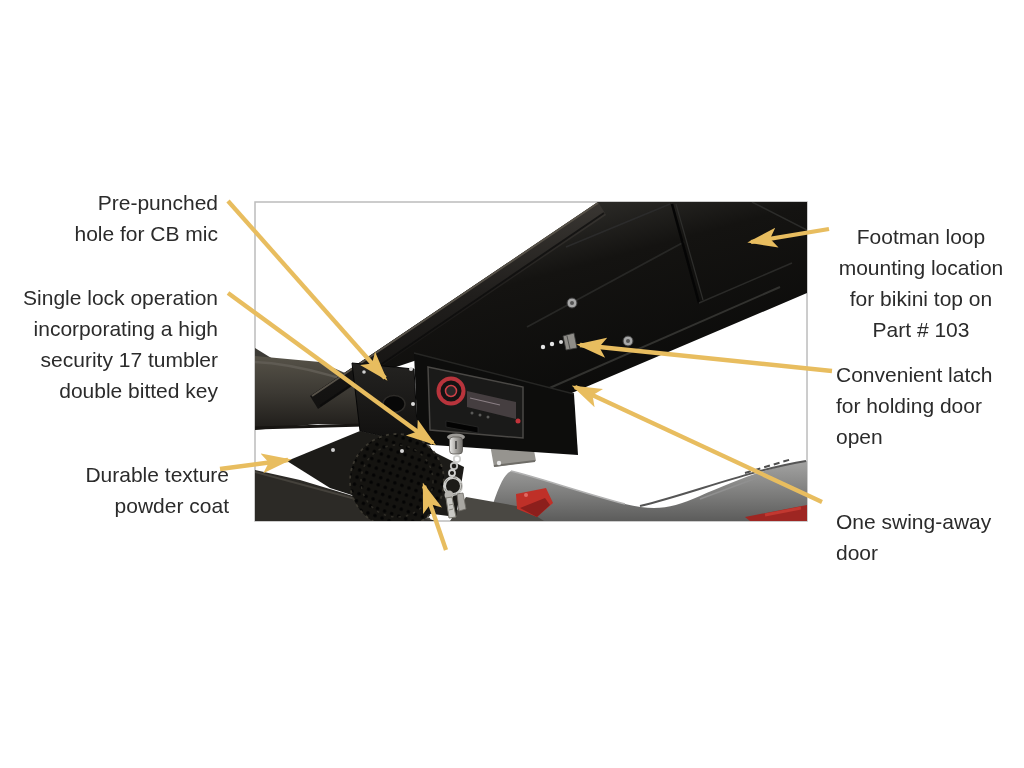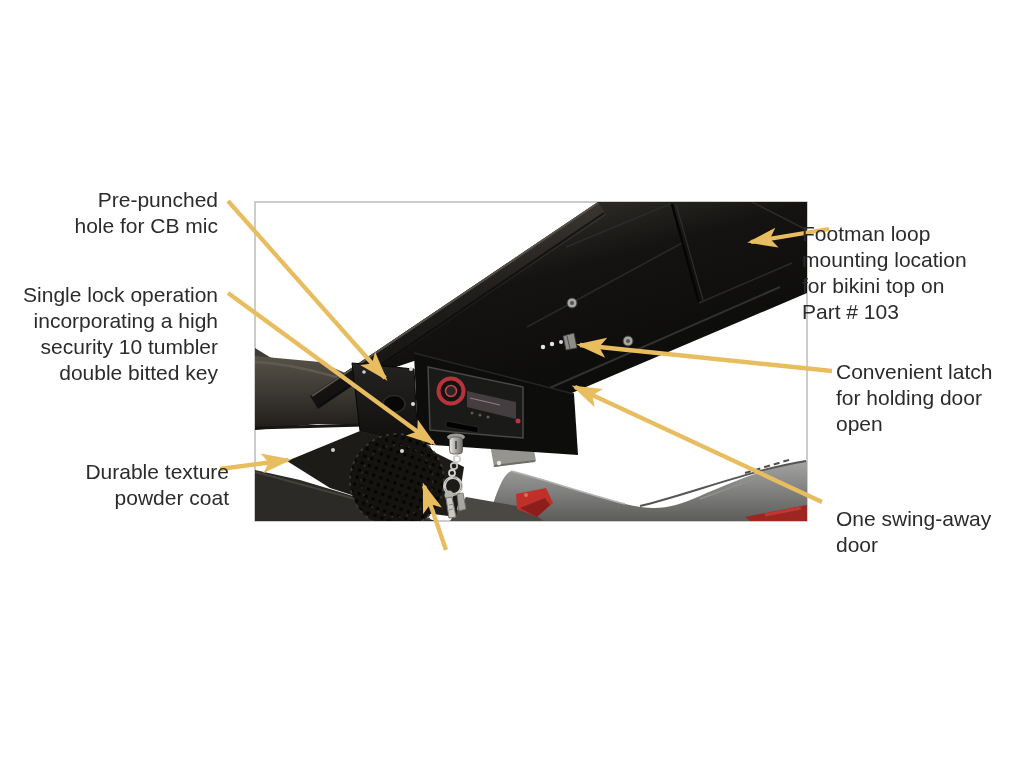--- a/index.html
+++ b/index.html
@@ -7,29 +7,29 @@
   .stage{
     position:relative;width:1024px;height:768px;background:var(--page-bg,#fff);
     font-family:"Liberation Sans",sans-serif;overflow:hidden;
   }
   .gfx{position:absolute;left:0;top:0;width:1024px;height:768px;}
   .photo-frame{fill:#ffffff;stroke:var(--photo-border,#bcbcbc);stroke-width:1.5;}
   .arrow{stroke:var(--arrow-color,#e8bd5f);stroke-width:4.3;fill:none;stroke-linecap:butt;}
   .arrowhead{fill:var(--arrow-color,#e8bd5f);}
   .callout{
     position:absolute;color:var(--text-color,#2b2b2b);
-    font-size:21px;line-height:26px;white-space:pre-line;
+    font-size:21px;line-height:31px;white-space:pre-line;
   }
   .align-right{text-align:right;}
   .align-left{text-align:left;}
   #callout-cb-mic{top:187px;left:0;width:218px;}
   #callout-single-lock{top:282px;left:0;width:218px;}
   #callout-powder-coat{top:459px;left:14px;width:215px;}
   #callout-speaker-grill{top:533px;left:461px;width:270px;}
-  #callout-footman-loop{top:221px;left:802px;width:186px;}
+  #callout-footman-loop{top:221px;left:828px;width:186px;text-align:center;}
   #callout-door-latch{top:359px;left:836px;width:186px;}
   #callout-swing-door{top:494px;left:836px;width:186px;margin-top:12px;}
 </style>
 </head>
 <body>
 
 <div class="stage">
 
   <svg class="gfx" viewBox="0 0 1024 768" xmlns="http://www.w3.org/2000/svg">
     <defs>
@@ -218,21 +218,21 @@
       <path class="arrow" d="M832,371 L580,345" marker-end="url(#ah)"></path>
       <path class="arrow" d="M822,502 L575,387" marker-end="url(#ah)"></path>
     </g>
   </svg>
 
   <div class="callout align-right" id="callout-cb-mic">Pre-punched
 hole for CB mic</div>
 
   <div class="callout align-right" id="callout-single-lock">Single lock operation
 incorporating a high
-security 10 tumbler
+security 17 tumbler
 double bitted key</div>
 
   <div class="callout align-right" id="callout-powder-coat">Durable texture
 powder coat</div>
 
 
   <div class="callout align-left" id="callout-footman-loop">Footman loop
 mounting location
 for bikini top on
 Part # 103</div>

